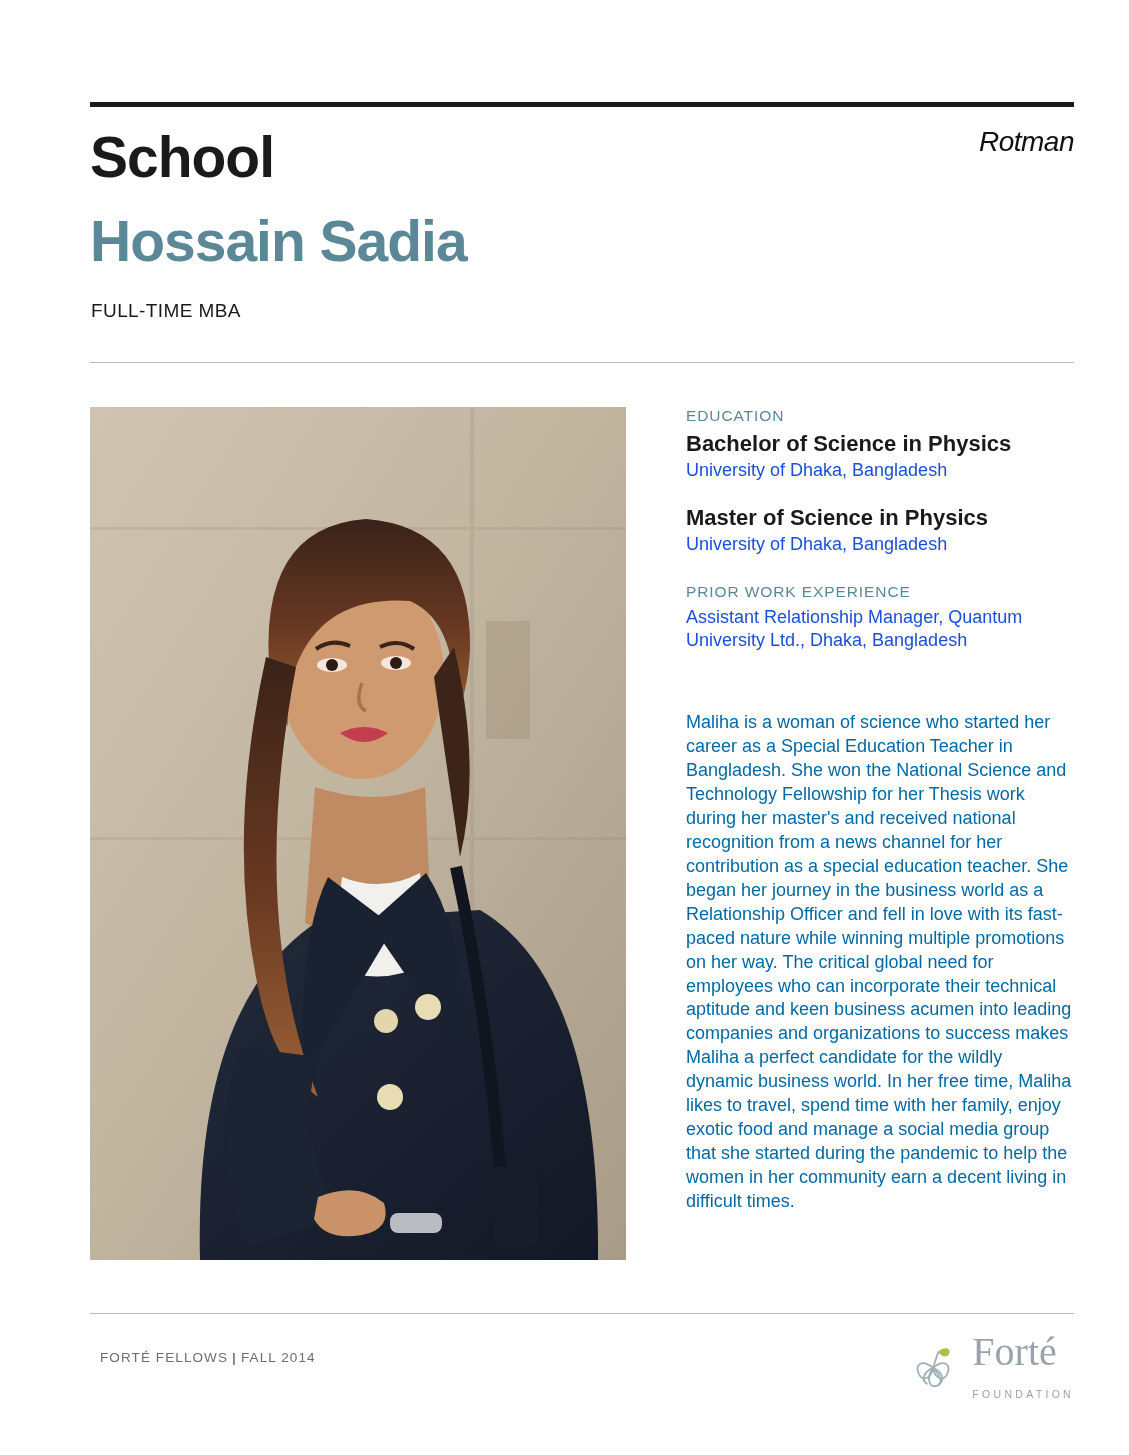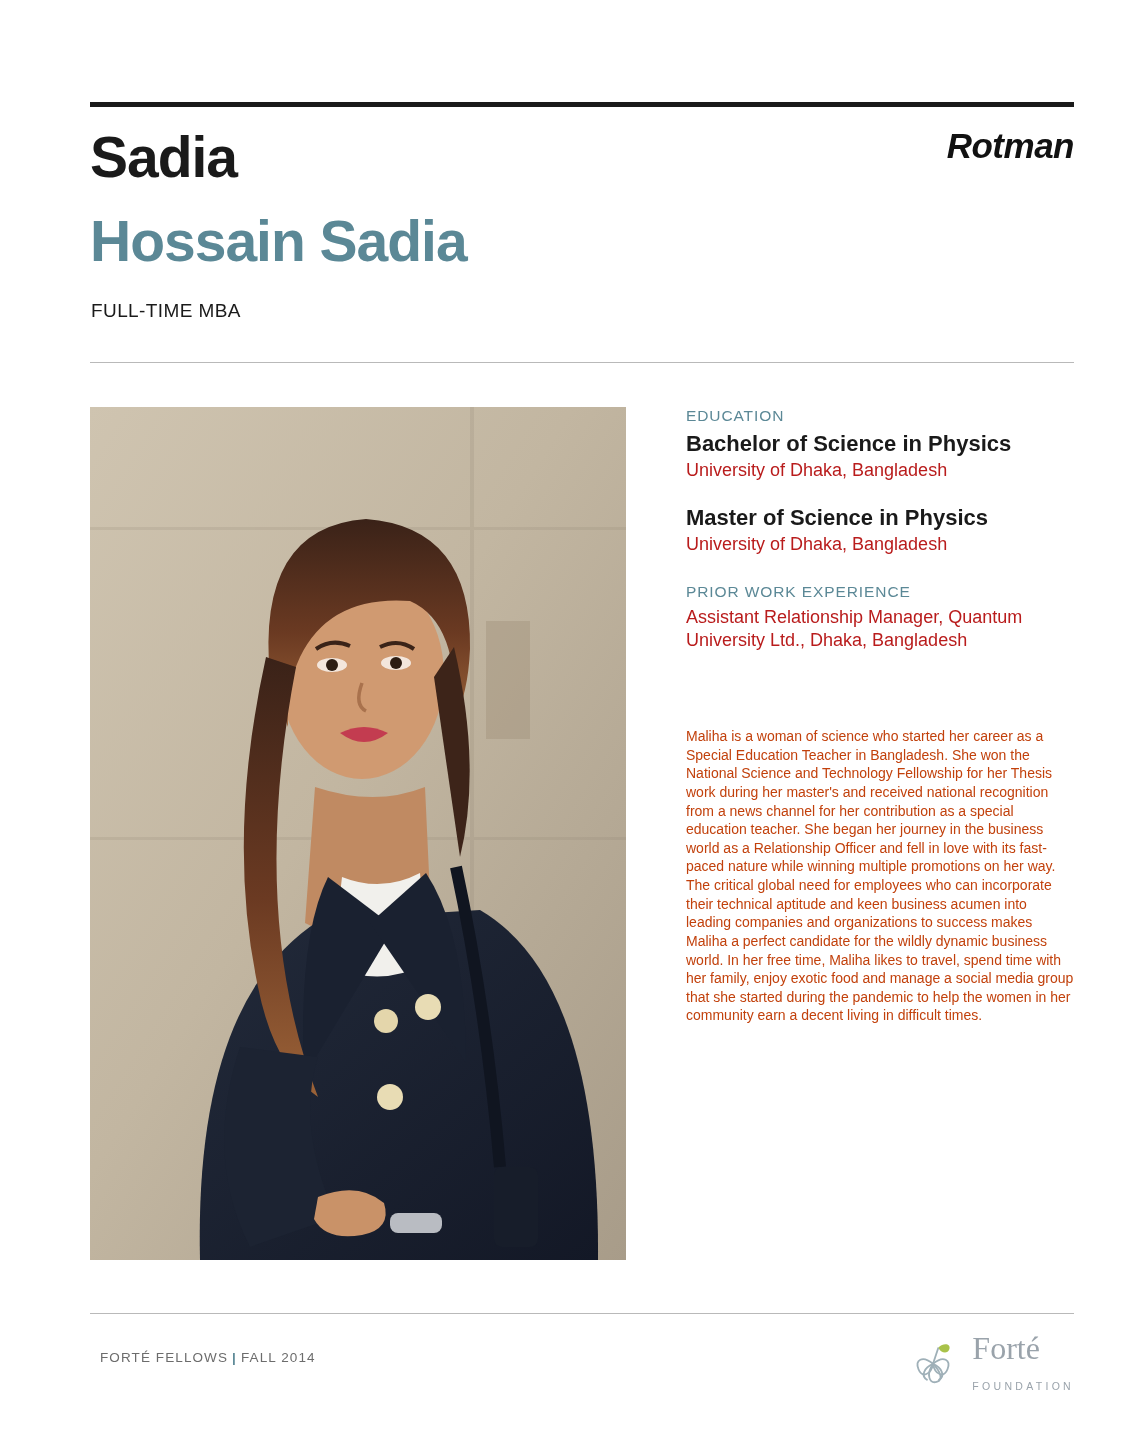--- a/index.html
+++ b/index.html
@@ -40,22 +40,22 @@
     top: 92px;
     left: 0;
     width: 984px;
     height: 5px;
     background: #1a1a1a;
   }
   .brand {
     position: absolute;
     top: 116px;
     right: 0;
-    font-size: 35px;
-    font-weight: bold;
+    font-size: 28px;
+    font-weight: normal;
     font-style: italic;
     color: #111111;
     letter-spacing: -0.5px;
   }
   .name-first {
     position: absolute;
     top: 118px;
     left: 0;
     font-size: 57px;
     font-weight: bold;
@@ -119,30 +119,30 @@
     margin: 0 0 5px 0;
   }
   .entry-title {
     font-size: 22px;
     font-weight: bold;
     color: #1a1a1a;
     line-height: 1.3;
   }
   .entry-sub {
     font-size: 18px;
-    color: #b91c1c;
+    color: #1d4ed8;
     line-height: 1.32;
   }
   .block-gap { height: 22px; }
   .sec-gap { height: 26px; }
   .bio {
-    margin-top: 52px;
-    font-size: 14px;
+    margin-top: 36px;
+    font-size: 18px;
     line-height: 1.33;
-    color: #c2410c;
+    color: #0369a1;
   }
 
   
   .rule-footer {
     position: absolute;
     top: 1303px;
     left: 0;
     width: 984px;
     height: 1px;
     background: #b9b9b9;
@@ -163,21 +163,21 @@
   .forte {
     position: absolute;
     top: 1322px;
     right: 0;
     display: flex;
     align-items: center;
     gap: 10px;
   }
   .forte-mark { width: 58px; height: 58px; }
   .forte-word {
-    font-size: 32px;
+    font-size: 40px;
     color: #9aa3ab;
     line-height: 1;
     font-family: "Liberation Serif", serif;
   }
   .forte-sub {
     font-size: 10.5px;
     color: #9aa3ab;
     letter-spacing: 3.3px;
     margin-top: 16px;
   }
@@ -186,21 +186,21 @@
 <body>
 
 <div class="page">
   <div class="sheet">
     <div class="content">
 
       <div class="top-rule"></div>
 
       <div class="brand">Rotman</div>
 
-      <div class="name-first">Sadia</div>
+      <div class="name-first">School</div>
       <div class="name-last">Hossain Sadia</div>
 
       <div class="program">FULL-TIME MBA</div>
 
       <div class="rule-under-header"></div>
 
       <div class="photo">
         <svg viewBox="0 0 536 853" preserveAspectRatio="xMidYMid slice">
           <defs>
             <linearGradient id="wall" x1="0" y1="0" x2="1" y2="1">

